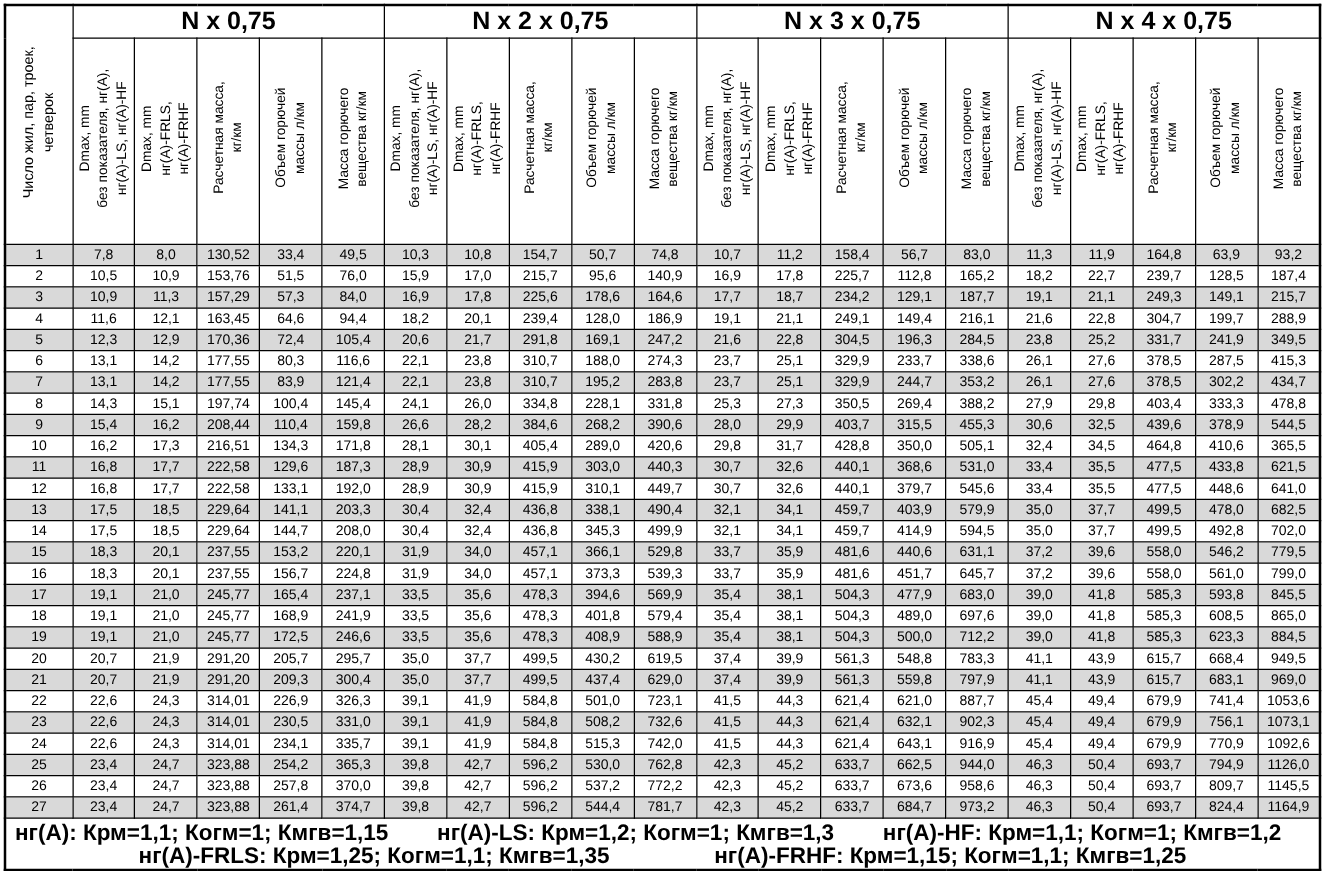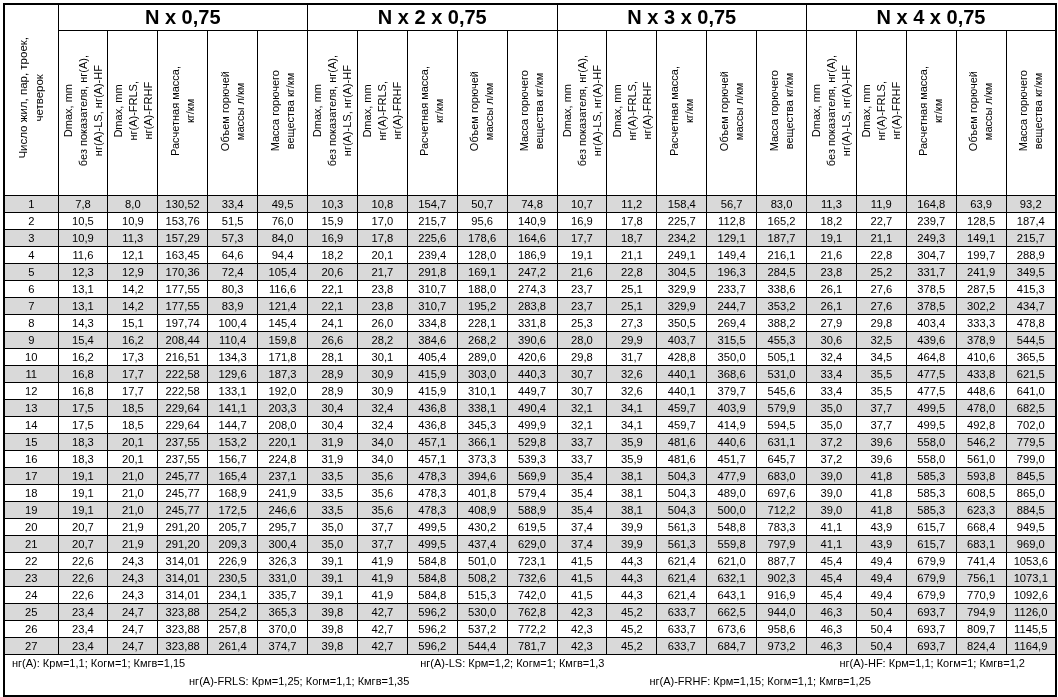--- a/index.html
+++ b/index.html
@@ -9,21 +9,21 @@
   th,td{border:1px solid #000;padding:0;text-align:center;vertical-align:middle;overflow:hidden;}
   .group-cell{height:25px;font-size:20px;font-weight:bold;background:#fff;}
   .sub-cell{height:164px;background:#fff;font-weight:normal;}
   .corner-cell{background:#fff;font-weight:normal;}
   .vtext{display:inline-block;writing-mode:vertical-rl;transform:rotate(180deg);
          white-space:pre-line;line-height:1.35;font-size:11px;}
   .corner-cell .vtext{font-size:11.5px;line-height:1.4;}
   tbody td{height:16px;font-size:11.2px;line-height:16px;background:#fff;}
   tbody tr:nth-child(odd) td{background:#d9d9d9;}
   .footnote-cell{height:38px;background:#fff;padding:1px 0;}
-  .fline{display:flex;font-size:11px;height:18px;}
+  .fline{display:flex;align-items:center;font-size:18px;height:18px;font-weight:bold;}
   .fline1{justify-content:space-between;padding:0 30px 0 7px;}
   .fline2{justify-content:space-around;padding:0 64px;}
 </style>
 </head>
 <body>
 
 <div class="page">
   <table>
     <colgroup>
         <col style="width: 54px;">

